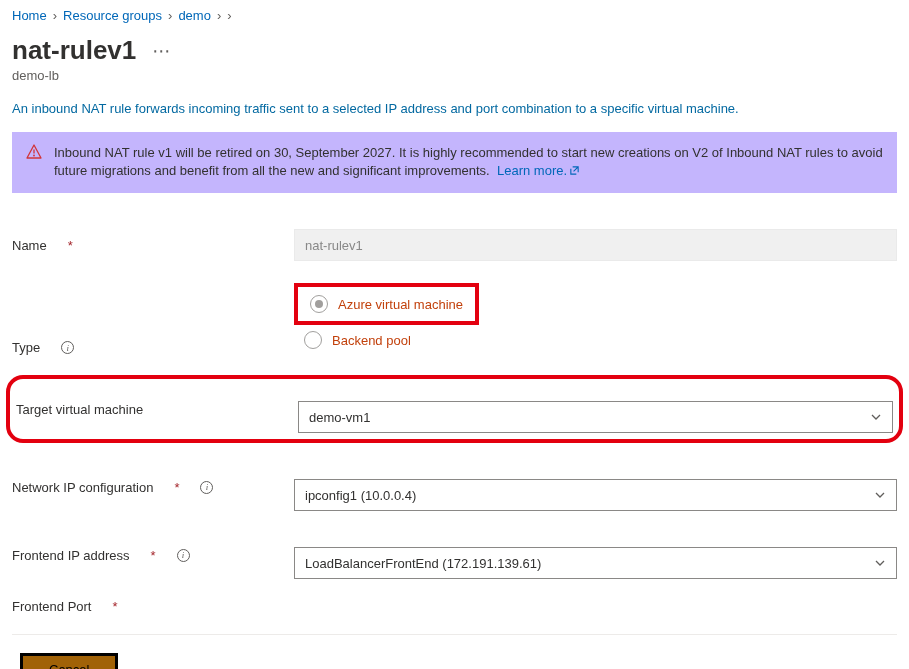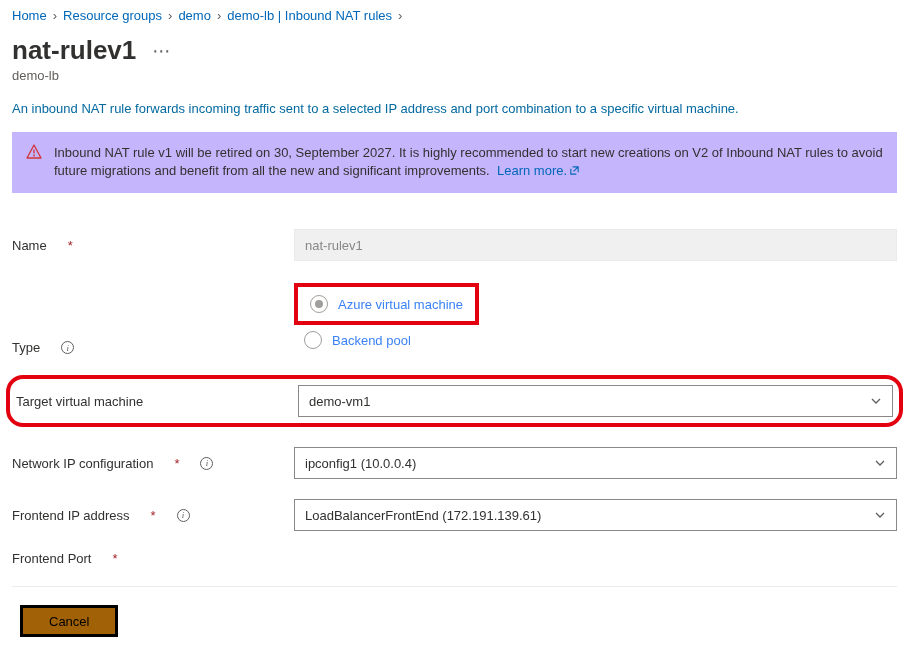--- a/index.html
+++ b/index.html
@@ -106,21 +106,21 @@
 }
 
 .radio-group { padding-top: 2px; }
 .radio-option {
   display: flex;
   align-items: center;
   gap: 10px;
   padding: 6px 10px;
   cursor: pointer;
 }
-.radio-option.disabled { color: #3b82f6; cursor: default; }
+.radio-option.disabled { color: #c2410c; cursor: default; }
 .radio-circle {
   width: 18px; height: 18px;
   border: 1px solid #a19f9d;
   border-radius: 50%;
   display: flex;
   align-items: center;
   justify-content: center;
   flex-shrink: 0;
 }
 .radio-circle .dot {
@@ -134,20 +134,21 @@
   width: 100%;
   height: 32px;
   border: 1px solid #8a8886;
   display: flex;
   align-items: center;
   justify-content: space-between;
   padding: 0 10px;
   font-size: 13px;
   background: #fff;
   cursor: pointer;
+  margin-top: 16px;
 }
 .select .chev svg { display: block; }
 
 .num-input {
   width: 100%;
   height: 32px;
   padding: 0 10px;
   border: 1px solid #8a8886;
   font-size: 13px;
 }
@@ -195,21 +196,20 @@
 
 <div class="page">
 
   <nav class="breadcrumb">
     <a>Home</a>
     <span class="sep">›</span>
     <a>Resource groups</a>
     <span class="sep">›</span>
     <a>demo</a>
     <span class="sep">›</span>
-    <a>demo-lb | Inbound NAT rules</a>
     <span class="sep">›</span>
   </nav>
 
   <div class="title-row">
     <h1 class="title">nat-rulev1</h1>
     <span class="title-menu">⋯</span>
   </div>
   <div class="subtitle">demo-lb</div>
 
   <div class="desc">An inbound NAT rule forwards incoming traffic sent to a selected IP address and port combination to a specific virtual machine.</div>

